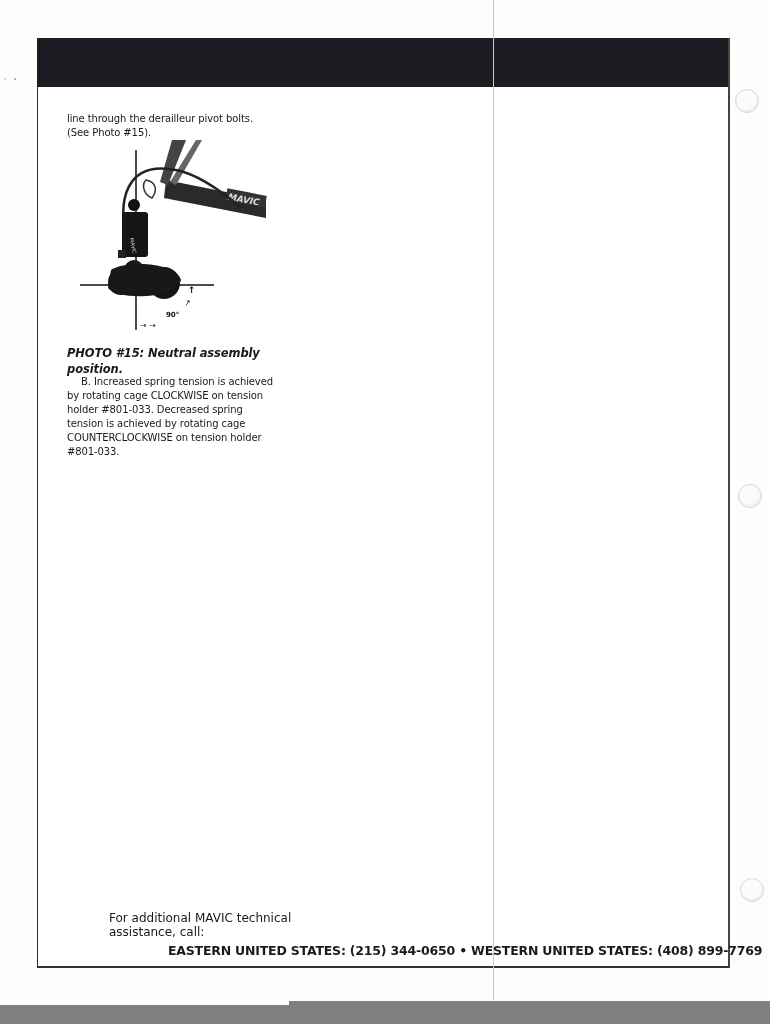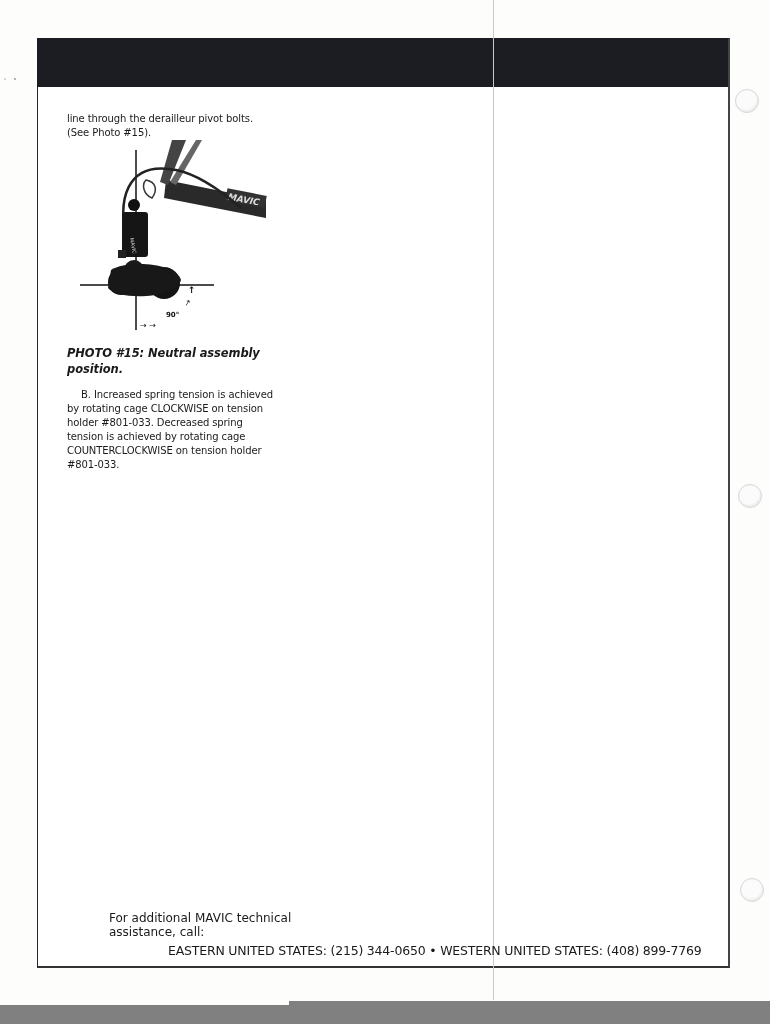--- a/index.html
+++ b/index.html
@@ -26,25 +26,25 @@
       position:absolute; width:22px; height:22px; border-radius:50%;
       border:1px solid #d6d6d6; background:#fbfbfb;
       box-shadow: inset -1px -2px 2px rgba(0,0,0,0.06);
     }
     .text-block {
       position:absolute; left:67px; font-size:10px; line-height:14px;
       width:210px; letter-spacing:-0.1px;
     }
     .intro { top:112px; }
     .caption { top:345px; font-weight:bold; font-style:italic; font-size:11.5px; line-height:16px; }
-    .para { top:388px; }
+    .para { top:375px; }
     .para .indent { padding-left:14px; }
     .figure { position:absolute; left:76px; top:140px; width:200px; height:195px; }
     .footer-note { position:absolute; left:92px; top:911px; font-size:12px; line-height:14px; width:220px;margin-left:17px; }
-    .footer-phones { position:absolute; left:168px; top:943px; font-size:12.5px; font-weight:normal; letter-spacing:-0.2px; white-space:nowrap; }
+    .footer-phones { position:absolute; left:168px; top:943px; font-size:12.5px; font-weight:bold; letter-spacing:-0.2px; white-space:nowrap; }
     .bottom-bar { position:absolute; left:0; top:1005px; width:770px; height:19px; background:#808080; }
     .bottom-bar-step { position:absolute; left:289px; top:1001px; width:481px; height:4px; background:#808080; }
     .speck { position:absolute; width:2px; height:2px; background:#999; border-radius:1px; }
   </style>
 </head>
 <body>
 
 <div class="speck" style="left:14px;top:78px;"></div>
 <div class="speck" style="left:4px;top:78px;opacity:.5"></div>
 

